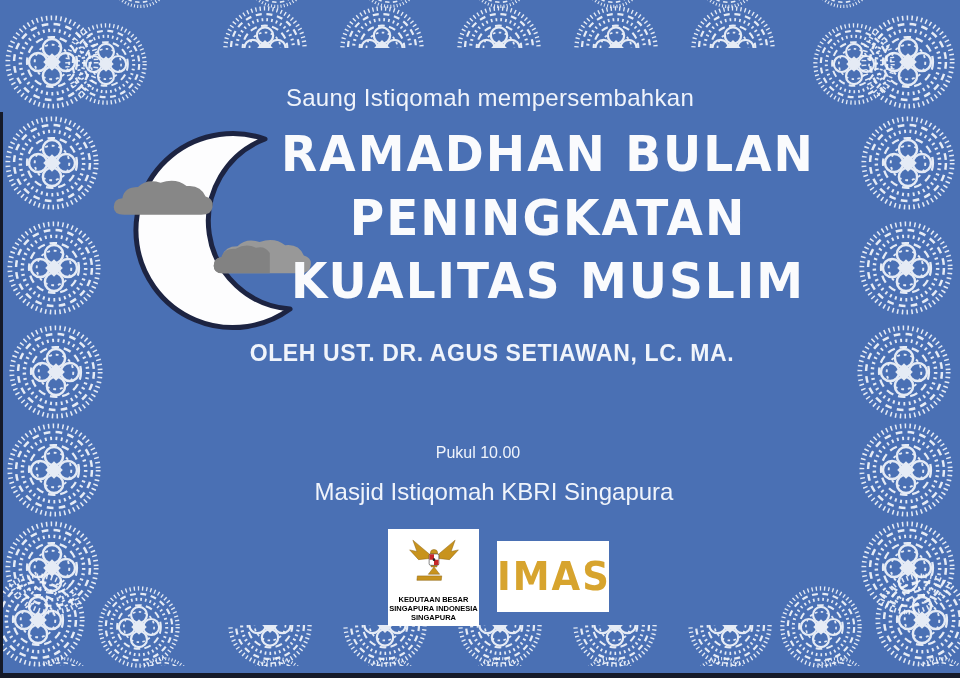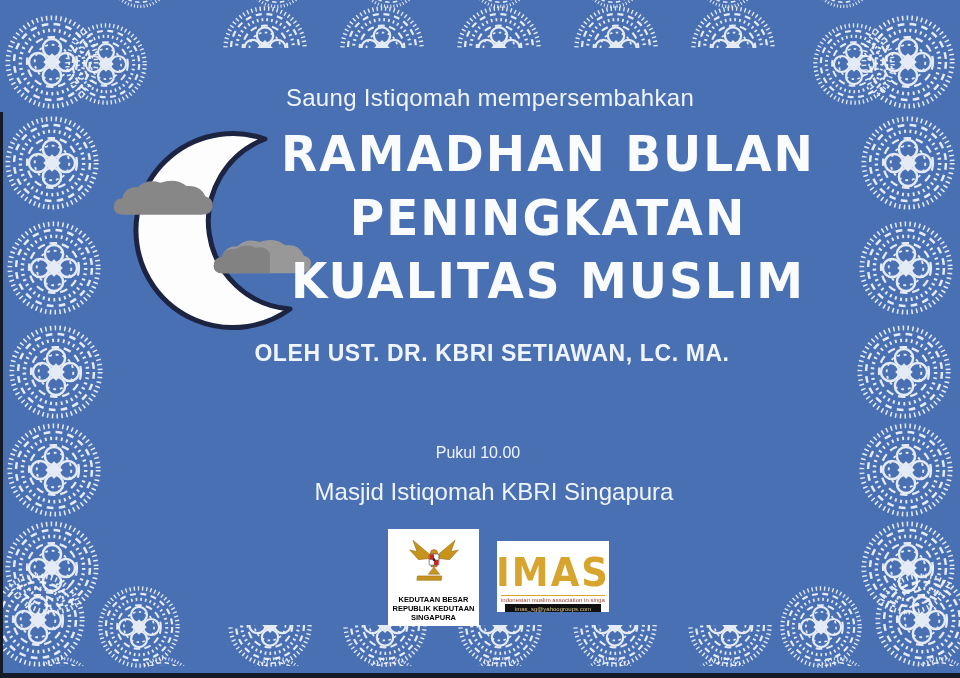--- a/index.html
+++ b/index.html
@@ -33,21 +33,21 @@
          font-size:47px;line-height:61px;letter-spacing:2px;transform:translateX(-50%) scaleY(1.04);}
   .title span{display:block;}
   .speaker{left:492px;top:340px;font-size:23px;font-weight:bold;letter-spacing:.6px;}
   .date{left:478px;top:406px;font-size:24px;}
   .time{left:478px;top:444px;font-size:16px;}
   .venue{left:494px;top:478px;font-size:24px;}
 
   .logo-box{position:absolute;background:var(--logo-bg);z-index:4;}
   .embassy{left:388px;top:529px;width:91px;height:97px;display:flex;flex-direction:column;align-items:center;justify-content:flex-start;padding-top:3px;box-sizing:border-box;}
   .embassy-text{font-size:7.5px;line-height:9px;font-weight:bold;color:#000;text-align:center;margin-top:11px;}
-  .imas{left:497px;top:541px;width:112px;height:71px;display:flex;flex-direction:column;align-items:center;box-sizing:border-box;padding-top:12px;}
+  .imas{left:497px;top:541px;width:112px;height:71px;display:flex;align-items:center;box-sizing:border-box;padding-top:0;}
   .imas-word{color:var(--imas-gold);font-weight:bold;font-size:37px;line-height:40px;letter-spacing:2px;transform:scaleY(1.05);font-family:"DejaVu Sans",sans-serif;}
   .imas-tagline{width:104px;border-top:1px solid var(--imas-gold);color:var(--imas-tagline-red);font-size:6px;line-height:8px;text-align:center;white-space:nowrap;overflow:hidden;margin-top:2px;}
   .imas-contact{width:96px;background:var(--imas-bar-black);color:#d8c98a;font-size:6px;line-height:10px;text-align:center;white-space:nowrap;overflow:hidden;margin-top:1px;}
 </style>
 </head>
 <body>
 
 <div class="poster">
 
   <svg width="0" height="0" style="position:absolute" aria-hidden="true">
@@ -304,41 +304,41 @@
   </svg>
 
   <div class="txt presenter">Saung Istiqomah mempersembahkan</div>
 
   <div class="txt title">
     <span>RAMADHAN BULAN</span>
     <span>PENINGKATAN</span>
     <span>KUALITAS MUSLIM</span>
   </div>
 
-  <div class="txt speaker">OLEH UST. DR. KBRI SETIAWAN, LC. MA.</div>
+  <div class="txt speaker">OLEH UST. DR. AGUS SETIAWAN, LC. MA.</div>
   <div class="txt time">Pukul 10.00</div>
   <div class="txt venue">Masjid Istiqomah KBRI Singapura</div>
 
   <div class="logo-box embassy">
     <svg width="52" height="52" viewBox="0 0 64 60">
       <g fill="#c8931d" stroke="#8a6210" stroke-width="0.6">
         <path d="M32,30 L6,8 L11,22 L2,20 L13,32 Z"></path>
         <path d="M32,30 L58,8 L53,22 L62,20 L51,32 Z"></path>
         <path d="M27,28 h10 l-1.5,13 h-7 Z"></path>
         <path d="M32,41 l-7,9 h14 Z"></path>
         <circle cx="32" cy="24" r="4.5"></circle>
       </g>
       <rect x="26" y="25" width="12" height="14" rx="2" fill="#ffffff" stroke="#444" stroke-width="0.8"></rect>
       <path fill="#c62828" d="M26.4,25.4 h5.6 v6.8 h-5.6 Z M32,32.2 h5.6 v6.4 h-5.6 Z"></path>
       <circle cx="32" cy="32" r="1.6" fill="#222"></circle>
       <rect x="17" y="52" width="30" height="5.5" fill="#c8931d" stroke="#8a6210" stroke-width="0.6" transform="skewX(-6)"></rect>
     </svg>
     <div class="embassy-text">
       <div>KEDUTAAN BESAR</div>
-      <div>REPUBLIK KEDUTAAN</div>
+      <div>SINGAPURA INDONESIA</div>
       <div>SINGAPURA</div>
     </div>
   </div>
 
   <div class="logo-box imas">
     <div class="imas-word">IMAS</div>
     <div class="imas-tagline">indonesian muslim association in singapore</div>
     <div class="imas-contact">imas_sg@yahoogroups.com</div>
   </div>
 

